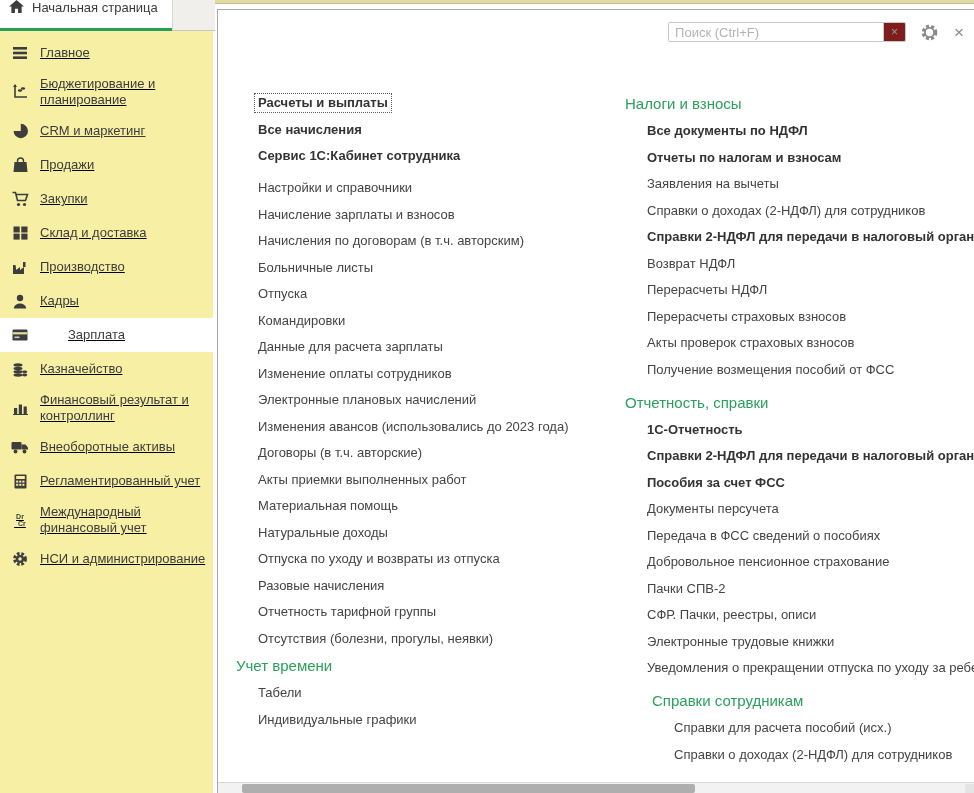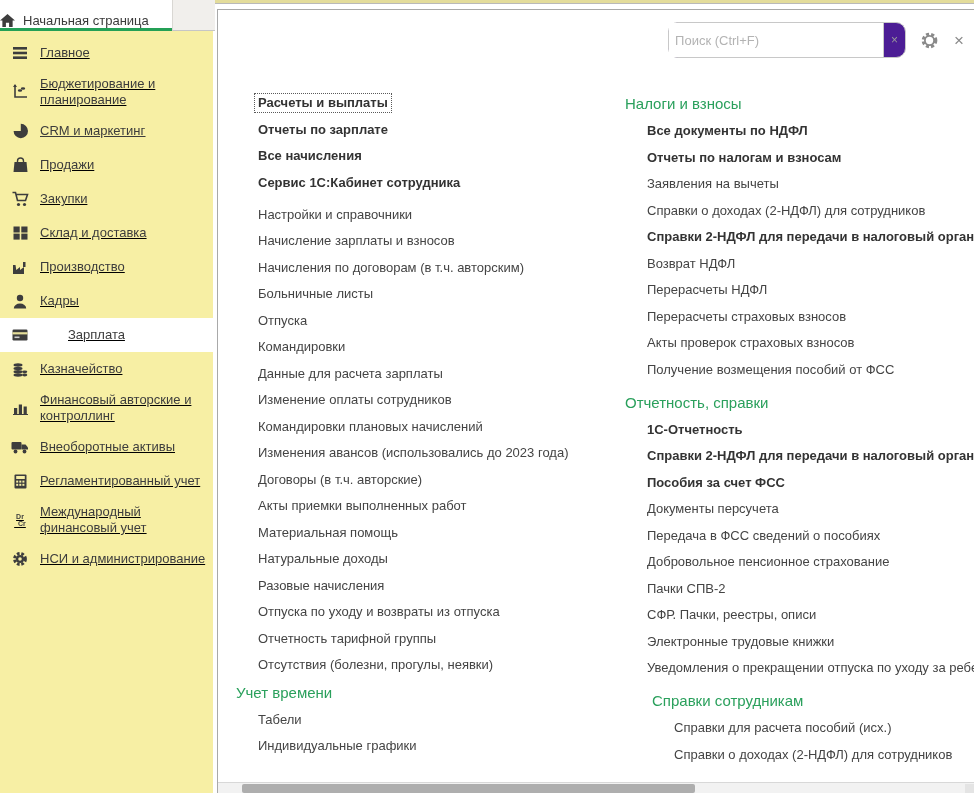--- a/index.html
+++ b/index.html
@@ -2,22 +2,22 @@
 <html><head>
 <meta charset="utf-8">
 <style>
   * { margin:0; padding:0; box-sizing:border-box; }
   html,body { width:974px; height:793px; overflow:hidden; background:#fff;
               font-family:"Liberation Sans", sans-serif; }
   body { position:relative; }
 
   
   .tabbar { position:absolute; left:0; top:0; width:215px; height:31px; display:flex; }
-  .tab-active { display:flex; align-items:flex-end; gap:8px; width:172px; height:31px;
-                background:#fff; border-bottom:3px solid #24a056;
+  .tab-active { display:flex; align-items:flex-start; gap:8px; width:172px; height:31px;
+                background:#fff; padding-left:9px; border-bottom:3px solid #24a056;
                 font-size:13px; color:#3a3a3a; cursor:pointer; }
   .tab-filler { flex:1; background:#f1efec; border-bottom:1px solid #c6c6c6;
                 border-left:1px solid #d9d7d3; }
 
   
   .top-strip { position:absolute; left:215px; top:0; right:0; height:4px;
                background:#e3dc9b; border-bottom:1px solid #b9b9b9; }
 
   
   .sidebar { position:absolute; left:0; top:31px; width:213px; bottom:0;
@@ -30,22 +30,22 @@
   .side-item.selected { background:#ffffff;gap:28px; }
   .side-item.hovered .lbl { text-decoration:underline; }
   .dricon { font-size:7px; font-weight:bold; line-height:7px; color:#3d3d3d; text-align:center; }
 
   
   .panel { position:absolute; left:217px; top:9px; right:0; bottom:0; background:#fff;
            border-left:1px solid #a9a9a9; border-top:1px solid #a9a9a9; }
 
   
   .toolrow { position:absolute; top:12px; right:6px; display:flex; align-items:center; }
-  .searchbox { display:flex; width:238px; height:36px; border:1px solid #c8c8c8;
-               border-radius:10px; background:#4c1d95; }
+  .searchbox { display:flex; width:238px; height:20px; border:1px solid #c8c8c8;
+               border-radius:2px; background:#7f1d1d; }
   .searchbox input { flex:1; border:0; outline:none; padding:0 6px; font-size:13px;
                      font-family:"Liberation Sans", sans-serif; color:#444; }
   .searchbox input::placeholder { color:#b3b3b3; }
   .search-clear { width:22px; border-left:1px solid #c8c8c8; display:flex; align-items:center;
                   justify-content:center; color:#9a9a9a; font-size:12px; cursor:pointer; }
   .tool-gear { margin-left:14px; cursor:pointer; display:flex; }
   .tool-close { margin-left:15px; margin-right:4px; color:#8a8a8a; font-size:17px;
                 line-height:17px; cursor:pointer; }
 
   
@@ -205,21 +205,21 @@
 
   <div class="side-item">
     <span class="ic">
       <svg width="15" height="14" viewBox="0 0 15 14" fill="#3d3d3d">
         <rect x="1" y="7" width="3.2" height="6"></rect>
         <rect x="5.8" y="3.5" width="3.2" height="9.5"></rect>
         <rect x="10.6" y="5.5" width="3.2" height="7.5"></rect>
         <rect x="0" y="13" width="15" height="1"></rect>
       </svg>
       </span>
-    <span class="lbl">Финансовый авторские и контроллинг</span>
+    <span class="lbl">Финансовый результат и контроллинг</span>
   </div>
 
   <div class="side-item">
     <span class="ic">
       <svg width="18" height="14" viewBox="0 0 18 14" fill="#3d3d3d">
         <rect x="0.5" y="2" width="10" height="7.5" rx="1"></rect>
         <path d="M10.5 4.5 h4 l2.5 3 v2 h-6.5 Z"></path>
         <circle cx="4.5" cy="11.5" r="1.9"></circle>
         <circle cx="13.5" cy="11.5" r="1.9"></circle>
       </svg>
@@ -275,39 +275,38 @@
         <circle cx="9.5" cy="9.5" r="6.3" fill="none" stroke="#8a8a8a" stroke-width="3.1" stroke-dasharray="3 2.1"></circle>
         <circle cx="9.5" cy="9.5" r="4.6" fill="none" stroke="#8a8a8a" stroke-width="1.8"></circle>
       </svg>
     </div>
     <div class="tool-close">×</div>
   </div>
 
   <div class="col col-left">
     <ul class="items">
       <li class="b focused"><span>Расчеты и выплаты</span></li>
-      <li class="b"><span>Отчеты по зарплате</span></li>
       <li class="b"><span>Все начисления</span></li>
       <li class="b"><span>Сервис 1С:Кабинет сотрудника</span></li>
       <li class="gap-top"><span>Настройки и справочники</span></li>
       <li><span>Начисление зарплаты и взносов</span></li>
       <li><span>Начисления по договорам (в т.ч. авторским)</span></li>
       <li><span>Больничные листы</span></li>
       <li><span>Отпуска</span></li>
       <li><span>Командировки</span></li>
       <li><span>Данные для расчета зарплаты</span></li>
       <li><span>Изменение оплаты сотрудников</span></li>
-      <li><span>Командировки плановых начислений</span></li>
+      <li><span>Электронные плановых начислений</span></li>
       <li><span>Изменения авансов (использовались до 2023 года)</span></li>
       <li><span>Договоры (в т.ч. авторские)</span></li>
       <li><span>Акты приемки выполненных работ</span></li>
       <li><span>Материальная помощь</span></li>
       <li><span>Натуральные доходы</span></li>
+      <li><span>Отпуска по уходу и возвраты из отпуска</span></li>
       <li><span>Разовые начисления</span></li>
-      <li><span>Отпуска по уходу и возвраты из отпуска</span></li>
       <li><span>Отчетность тарифной группы</span></li>
       <li><span>Отсутствия (болезни, прогулы, неявки)</span></li>
     </ul>
     <div class="grp">
       <div class="grp-title">Учет времени</div>
       <ul class="items">
         <li><span>Табели</span></li>
         <li><span>Индивидуальные графики</span></li>
       </ul>
     </div>

